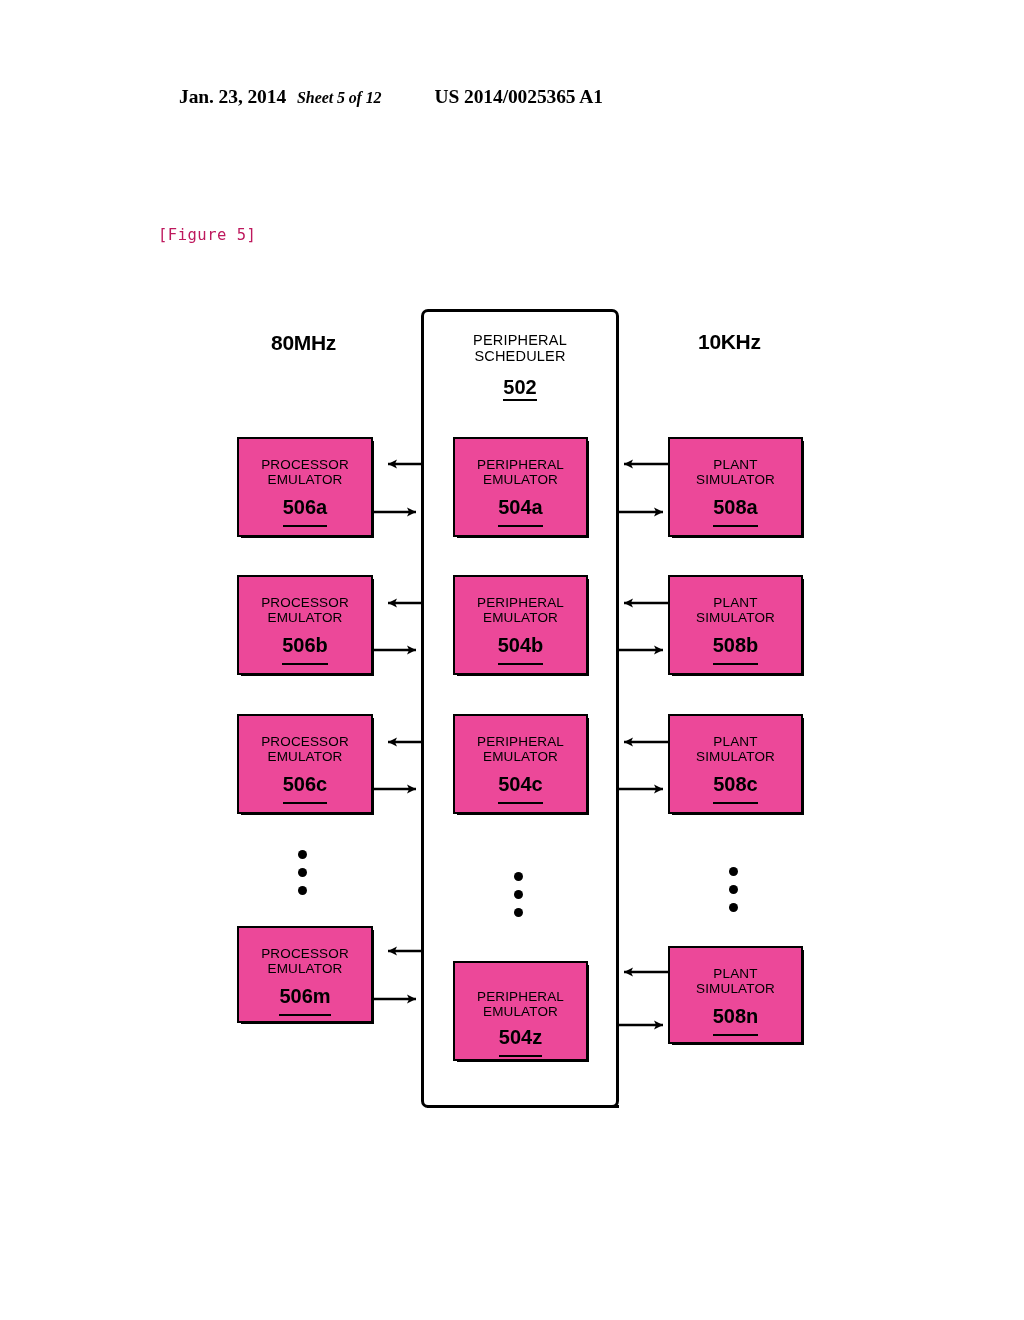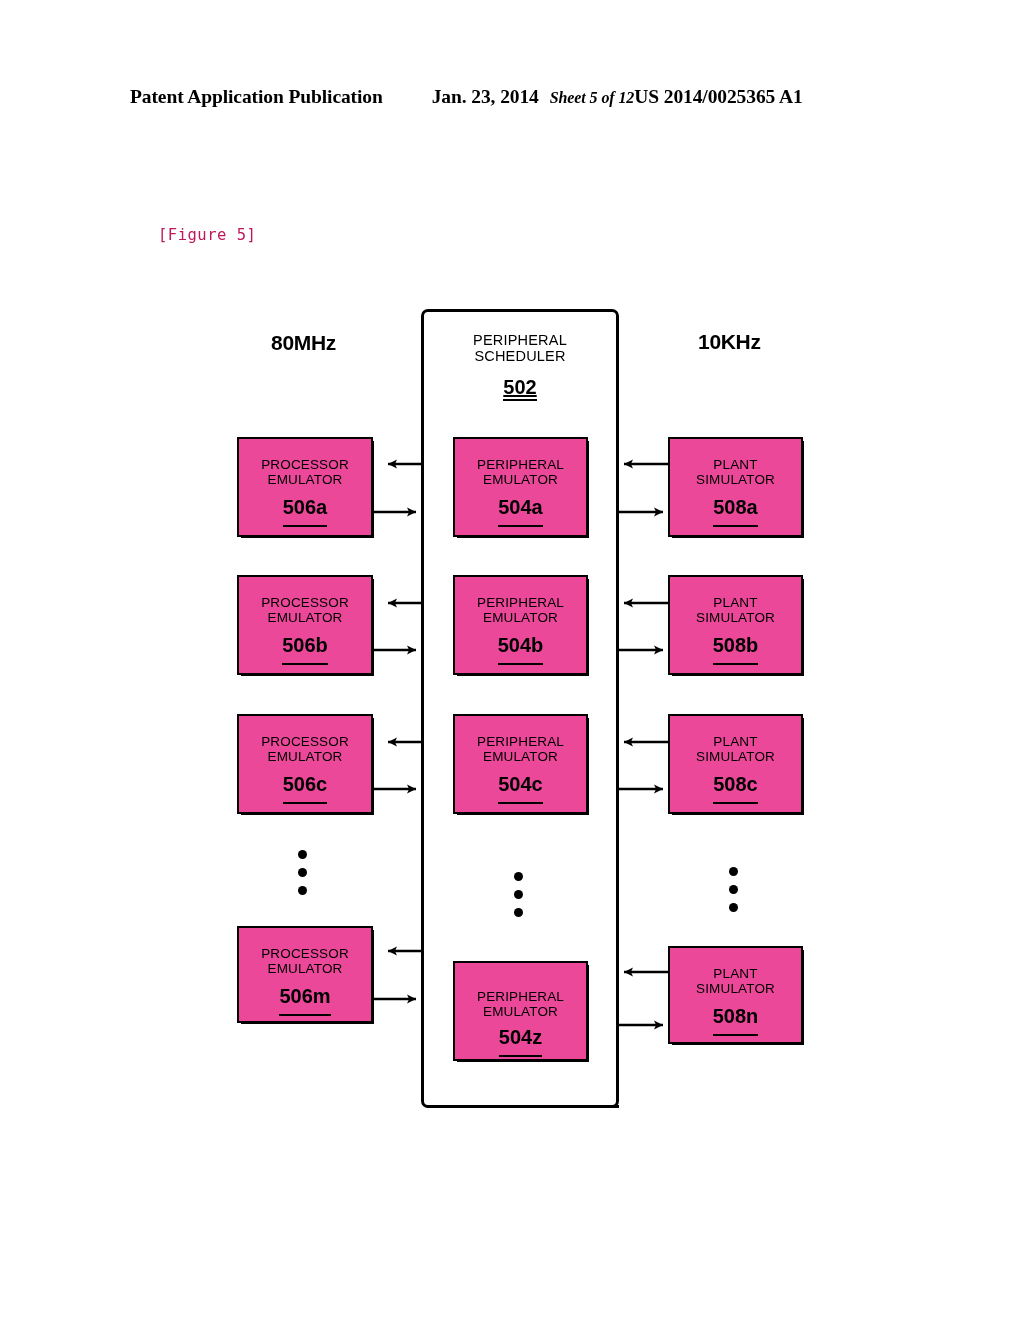--- a/index.html
+++ b/index.html
@@ -34,20 +34,21 @@
   #page-header .hdr-pub { }
   #page-header .hdr-date {
     margin-left: 49px;
   }
   #page-header .hdr-sheet {
     margin-left: 11px;
     font-size: 16px;
     font-style: italic;
   }
   #page-header .hdr-patno {
+    margin-left: 53px;
   }
 
   
   #figure-label {
     position: absolute;
     left: 158px;
     top: 226px;
     font-family: "DejaVu Sans Mono", "Liberation Mono", monospace;
     font-size: 15.5px;
     color: #be185d;
@@ -110,21 +111,20 @@
     white-space: pre-line;
   }
   #scheduler-ref {
     position: absolute;
     left: 0;
     top: 64px;
     width: 100%;
     text-align: center;
     font-size: 20px;
     font-weight: bold;
-    text-decoration: underline;
   }
   #scheduler-ref span {
     border-bottom: 2.5px solid #000;
     padding-bottom: 1px;
   }
 
   
   .node-box {
     position: absolute;
     box-sizing: border-box;
@@ -196,21 +196,20 @@
     border-radius: 50%;
     background: #000;
     margin-bottom: 9px;
   }
   .dot-group .dot:last-child { margin-bottom: 0; }
 </style>
 </head>
 <body>
 
 <div id="page-header">
-  <span class="hdr-pub">Patent Application Publication</span>
   <span class="hdr-date">Jan. 23, 2014</span>
   <span class="hdr-sheet">Sheet 5 of 12</span>
   <span class="hdr-patno">US 2014/0025365 A1</span>
 </div>
 
 <div id="figure-label">[Figure 5]</div>
 
 <div id="diagram">
 
   <div class="clock-label" id="clock-left">80MHz</div>

